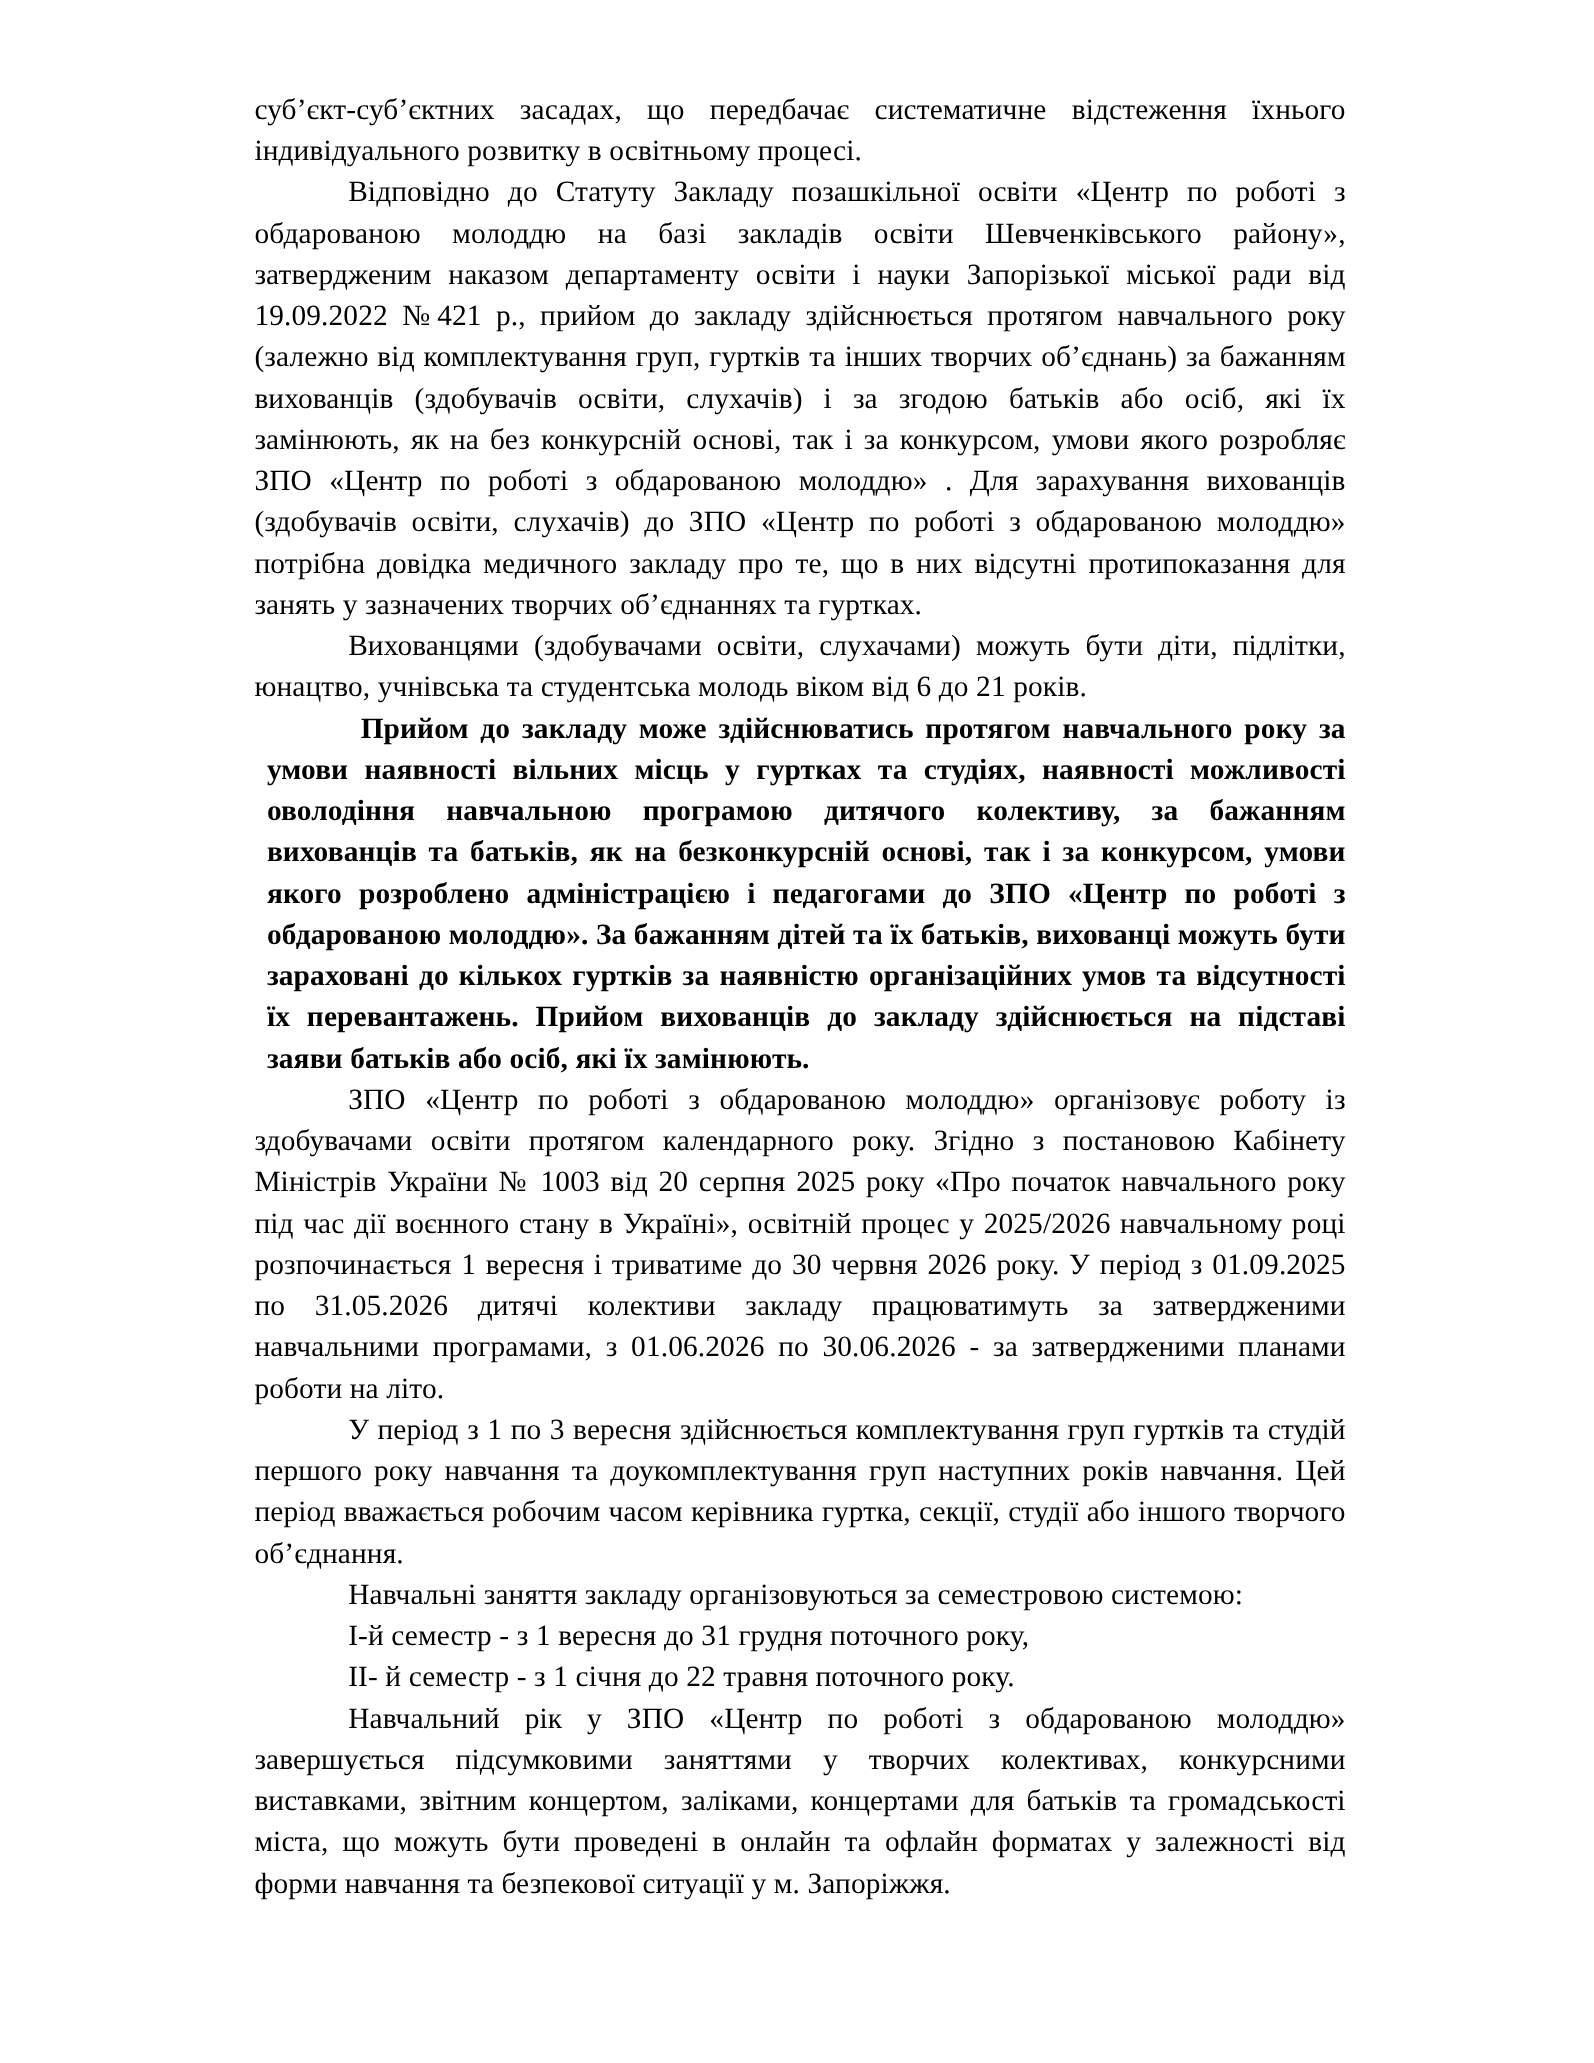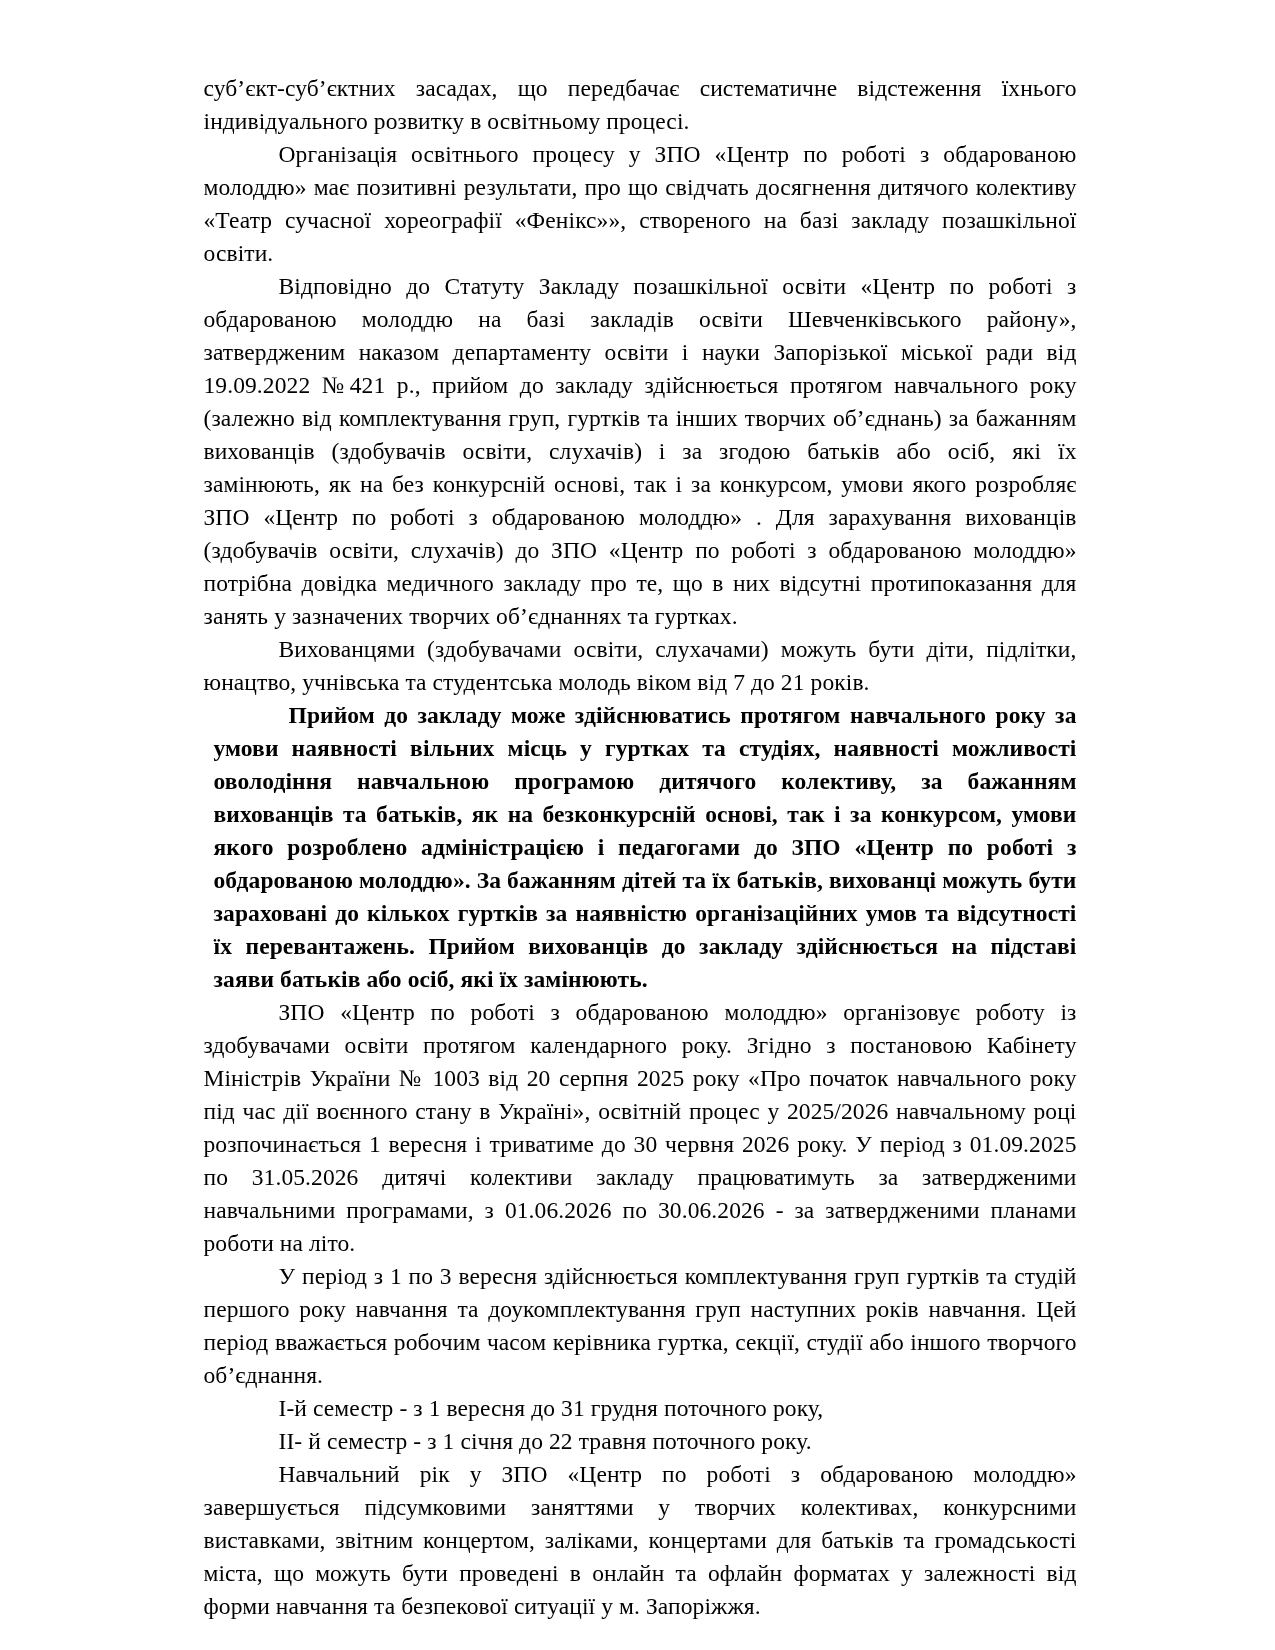--- a/index.html
+++ b/index.html
@@ -37,23 +37,23 @@
     padding-left: 10px;
     font-weight: bold;
   }
 </style>
 </head>
 <body>
 
 <div class="page">
   <div class="doc-body">
     <p class="para no-indent">суб’єкт-суб’єктних засадах, що передбачає систематичне відстеження їхнього індивідуального розвитку в освітньому процесі.</p>
-    <p class="para">Організація освітнього процесу у ЗПО «Центр по роботі з обдарованою молоддю» має позитивні результати, про що свідчать досягнення дитячого колективу «Театр сучасної хореографії «Фенікс»», створеного на базі закладу позашкільної освіти.</p>
     <p class="para">Відповідно до Статуту Закладу позашкільної освіти «Центр по роботі з обдарованою молоддю на базі закладів освіти Шевченківського району», затвердженим наказом департаменту освіти і науки Запорізької міської ради від 19.09.2022 №421 р., прийом до закладу здійснюється протягом навчального року (залежно від комплектування груп, гуртків та інших творчих об’єднань) за бажанням вихованців (здобувачів освіти, слухачів) і за згодою батьків або осіб, які їх замінюють, як на без конкурсній основі, так і за конкурсом, умови якого розробляє ЗПО «Центр по роботі з обдарованою молоддю» . Для зарахування вихованців (здобувачів освіти, слухачів) до ЗПО «Центр по роботі з обдарованою молоддю» потрібна довідка медичного закладу про те, що в них відсутні протипоказання для занять у зазначених творчих об’єднаннях та гуртках.</p>
-    <p class="para">Вихованцями (здобувачами освіти, слухачами) можуть бути діти, підлітки, юнацтво, учнівська та студентська молодь віком від 7 до 21 років.</p>
+    <p class="para">Вихованцями (здобувачами освіти, слухачами) можуть бути діти, підлітки, юнацтво, учнівська та студентська молодь віком від 6 до 21 років.</p>
     <p class="para inset">Прийом до закладу може здійснюватись протягом навчального року за умови наявності вільних місць у гуртках та студіях, наявності можливості оволодіння навчальною програмою дитячого колективу, за бажанням вихованців та батьків, як на безконкурсній основі, так і за конкурсом, умови якого розроблено адміністрацією і педагогами до ЗПО «Центр по роботі з обдарованою молоддю». За бажанням дітей та їх батьків, вихованці можуть бути зараховані до кількох гуртків за наявністю організаційних умов та відсутності їх перевантажень. Прийом вихованців до закладу здійснюється на підставі заяви батьків або осіб, які їх замінюють.</p>
     <p class="para">ЗПО «Центр по роботі з обдарованою молоддю» організовує роботу із здобувачами освіти протягом календарного року. Згідно з постановою Кабінету Міністрів України № 1003 від 20 серпня 2025 року «Про початок навчального року під час дії воєнного стану в Україні», освітній процес у 2025/2026 навчальному році розпочинається 1 вересня і триватиме до 30 червня 2026 року. У період з 01.09.2025 по 31.05.2026 дитячі колективи закладу працюватимуть за затвердженими навчальними програмами, з 01.06.2026 по 30.06.2026 - за затвердженими планами роботи на літо.</p>
     <p class="para">У період з 1 по 3 вересня здійснюється комплектування груп гуртків та студій першого року навчання та доукомплектування груп наступних років навчання. Цей період вважається робочим часом керівника гуртка, секції, студії або іншого творчого об’єднання.</p>
+    <p class="para">Навчальні заняття закладу організовуються за семестровою системою:</p>
     <p class="para">І-й семестр - з 1 вересня до 31 грудня поточного року,</p>
     <p class="para">ІІ- й семестр - з 1 січня до 22 травня поточного року.</p>
     <p class="para">Навчальний рік у ЗПО «Центр по роботі з обдарованою молоддю» завершується підсумковими заняттями у творчих колективах, конкурсними виставками, звітним концертом, заліками, концертами для батьків та громадськості міста, що можуть бути проведені в онлайн та офлайн форматах у залежності від форми навчання та безпекової ситуації у м. Запоріжжя.</p>
   </div>
 </div>
 
 </body></html>

